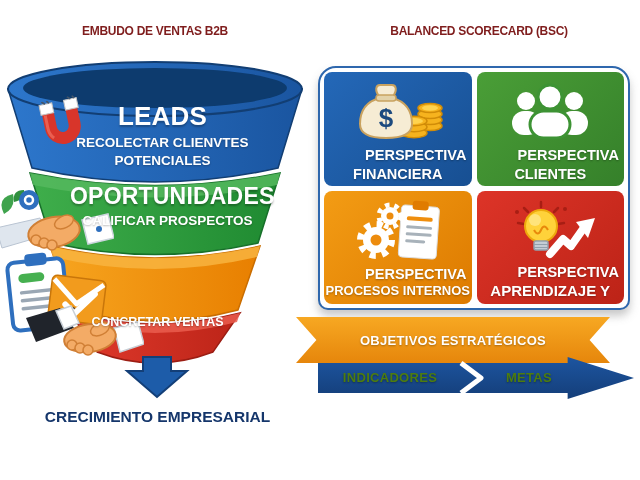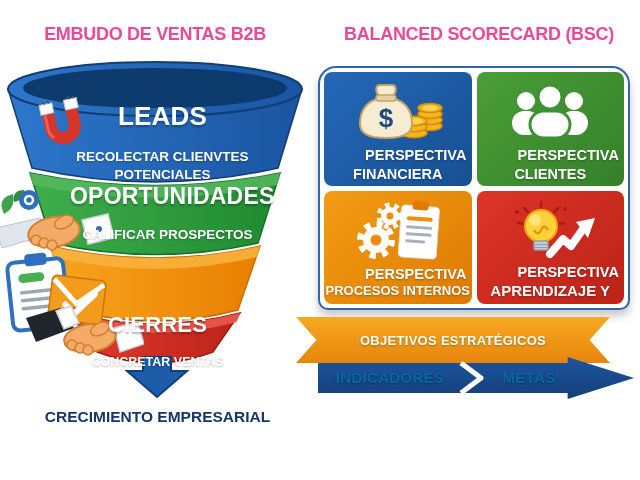--- a/index.html
+++ b/index.html
@@ -1,28 +1,28 @@
 <!DOCTYPE html>
 <html><head>
 <meta charset="utf-8">
 <style>
   html,body{margin:0;padding:0;background:#fff;}
   .canvas{position:relative;width:640px;height:480px;background:#ffffff;overflow:hidden;
           font-family:"Liberation Sans",sans-serif;}
   .abs{position:absolute;}
 
   
-  .main-title{font-weight:bold;color:#ec4899;font-size:18px;letter-spacing:-0.3px;text-align:center;}
+  .main-title{font-weight:bold;color:#7f1d1d;font-size:12px;letter-spacing:-0.3px;text-align:center;}
   #left-title{left:18px;top:24px;width:274px;}
   #right-title{left:326px;top:24px;width:306px;}
 
   
   .stage-text{position:absolute;text-align:center;color:#fff;z-index:4;}
   .stage-title{font-weight:bold;text-shadow:0 2px 2px rgba(0,0,0,.28);letter-spacing:.2px;}
-  .stage-sub{font-weight:bold;text-shadow:0 1px 2px rgba(0,0,0,.28);margin-top:16px;line-height:1.3;}
+  .stage-sub{font-weight:bold;text-shadow:0 1px 2px rgba(0,0,0,.28);margin-top:2px;line-height:1.3;}
   #t-leads{left:55px;top:101px;width:215px;}
   #t-leads .stage-title{font-size:26px;}
   #t-leads .stage-sub{font-size:13.5px;}
   #t-oportunidades{left:70px;top:183px;width:195px;}
   #t-oportunidades .stage-title{font-size:23px;}
   #t-oportunidades .stage-sub{font-size:13.5px;}
   #t-propuestas{left:80px;top:250px;width:165px;}
   #t-propuestas .stage-title{font-size:23px;}
   #t-propuestas .stage-sub{font-size:13.5px;}
   #t-cierres{left:85px;top:312px;width:145px;}
@@ -65,21 +65,21 @@
           clip-path:polygon(0 0,100% 0,93.5% 50%,100% 100%,0 100%,6.5% 50%);
           background:linear-gradient(#f7a822,#e6860b);display:flex;align-items:center;justify-content:center;
           font-weight:bold;color:#fff;font-size:13px;text-shadow:0 1px 2px rgba(0,0,0,.3);
           letter-spacing:.3px;z-index:2;}
 
   
   #flow{left:318px;top:357px;width:316px;height:42px;z-index:2;}
   #flow .flow-bar{position:absolute;inset:0;background:linear-gradient(#1d55a0,#143e79);
       clip-path:polygon(0 14%,79% 14%,79% 0,100% 50%,79% 100%,79% 86%,0 86%);}
   #flow .flow-chevron{position:absolute;left:140px;top:4px;}
-  .flow-label{position:absolute;font-weight:bold;color:#0369a1;font-size:15px;text-align:center;
+  .flow-label{position:absolute;font-weight:bold;color:#4d7c0f;font-size:13px;text-align:center;
               line-height:42px;text-shadow:0 1px 2px rgba(0,0,0,.35);letter-spacing:.3px;}
   #flow-label-1{left:8px;width:128px;top:0;}
   #flow-label-2{left:172px;width:78px;top:0;}
 </style>
 </head>
 <body>
 
 <div class="canvas">
 
   <div class="abs main-title" id="left-title">EMBUDO DE VENTAS B2B</div>
@@ -176,21 +176,20 @@
 
   <div class="stage-text" id="t-leads">
     <div class="stage-title">LEADS</div>
     <div class="stage-sub">RECOLECTAR CLIENVTES POTENCIALES</div>
   </div>
   <div class="stage-text" id="t-oportunidades">
     <div class="stage-title">OPORTUNIDADES</div>
     <div class="stage-sub">CALIFICAR PROSPECTOS</div>
   </div>
   <div class="stage-text" id="t-cierres">
-    <div class="stage-title">CIERRES</div>
     <div class="stage-sub">CONCRETAR VENTAS</div>
   </div>
 
   <div class="abs" id="outcome">
     <div class="outcome-sub">CRECIMIENTO EMPRESARIAL</div>
   </div>
 
   <div class="abs" id="bsc-grid">
 
     <div class="quad quad-financiera">

